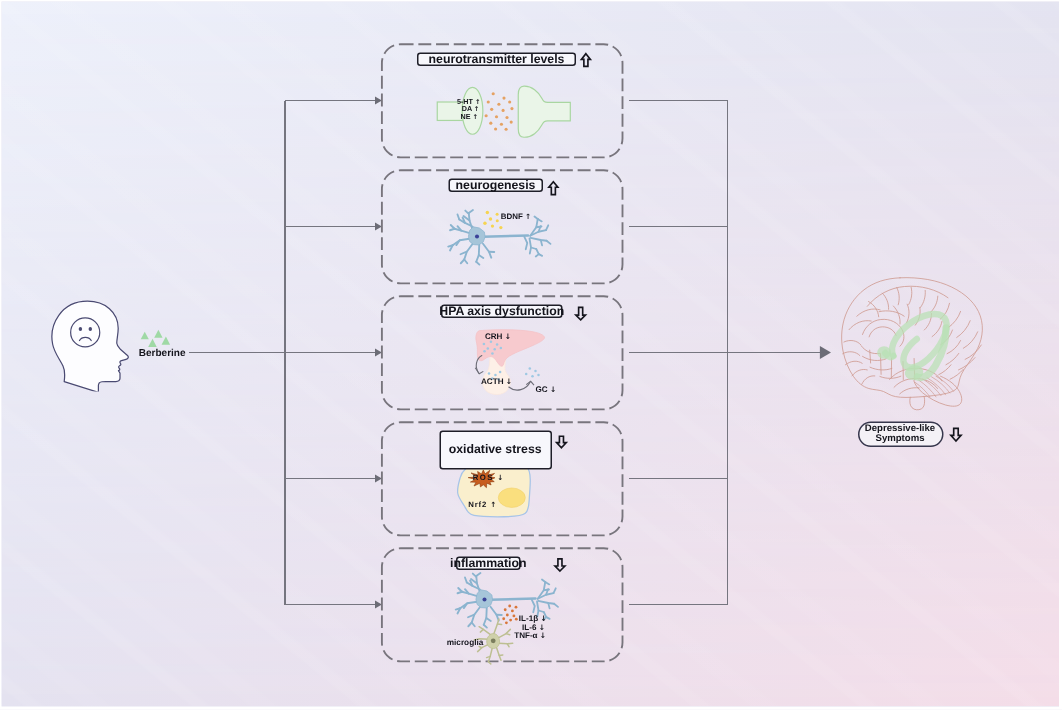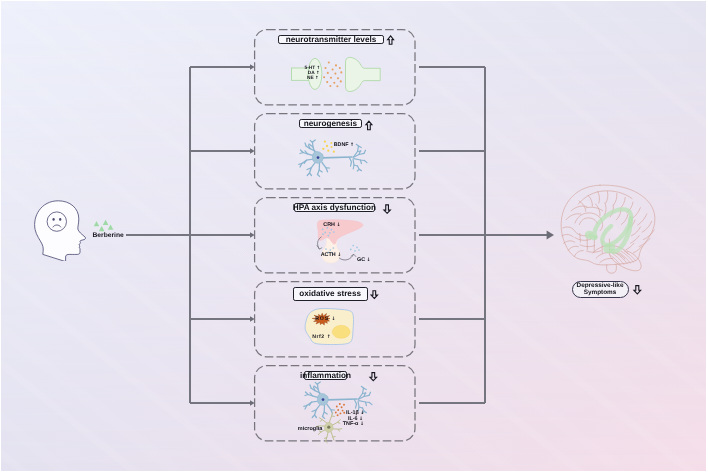--- a/index.html
+++ b/index.html
@@ -488,21 +488,21 @@
     <path d="M367.9 120.2 L370.9 123.8 L369.25 123.8 L369.25 128.7 L366.54999999999995 128.7 L366.54999999999995 123.8 L364.9 123.8 Z" fill="none" stroke="#15151d" stroke-width="1.1" stroke-linejoin="miter"></path>
   </svg>
 
   <div class="chip" style="left:293px;top:202.3px;width:81px;height:9.1px">
       <span>HPA axis dysfunction</span>
     </div>
   <svg class="lay" width="705" height="470" viewBox="0 0 705 470">
     <path d="M386.1 212.3 L389.3 209.1 L387.45000000000005 209.1 L387.45000000000005 203.9 L384.75 203.9 L384.75 209.1 L382.90000000000003 209.1 Z" fill="none" stroke="#15151d" stroke-width="1.1" stroke-linejoin="miter"></path>
   </svg>
 
-  <div class="chip" style="left:291.6px;top:286.3px;width:75px;height:14px">
+  <div class="chip" style="left:291.6px;top:286.3px;width:75px;height:26px">
       <span>oxidative stress</span>
     </div>
   <svg class="lay" width="705" height="470" viewBox="0 0 705 470">
     <path d="M373.3 297.5 L376.5 294.1 L374.65000000000003 294.1 L374.65000000000003 289.8 L371.95 289.8 L371.95 294.1 L370.1 294.1 Z" fill="none" stroke="#15151d" stroke-width="1.1" stroke-linejoin="miter"></path>
   </svg>
 
   <div class="chip" style="left:303px;top:370.3px;width:43px;height:9.1px">
       <span>inflammation</span>
     </div>
   <svg class="lay" width="705" height="470" viewBox="0 0 705 470">

